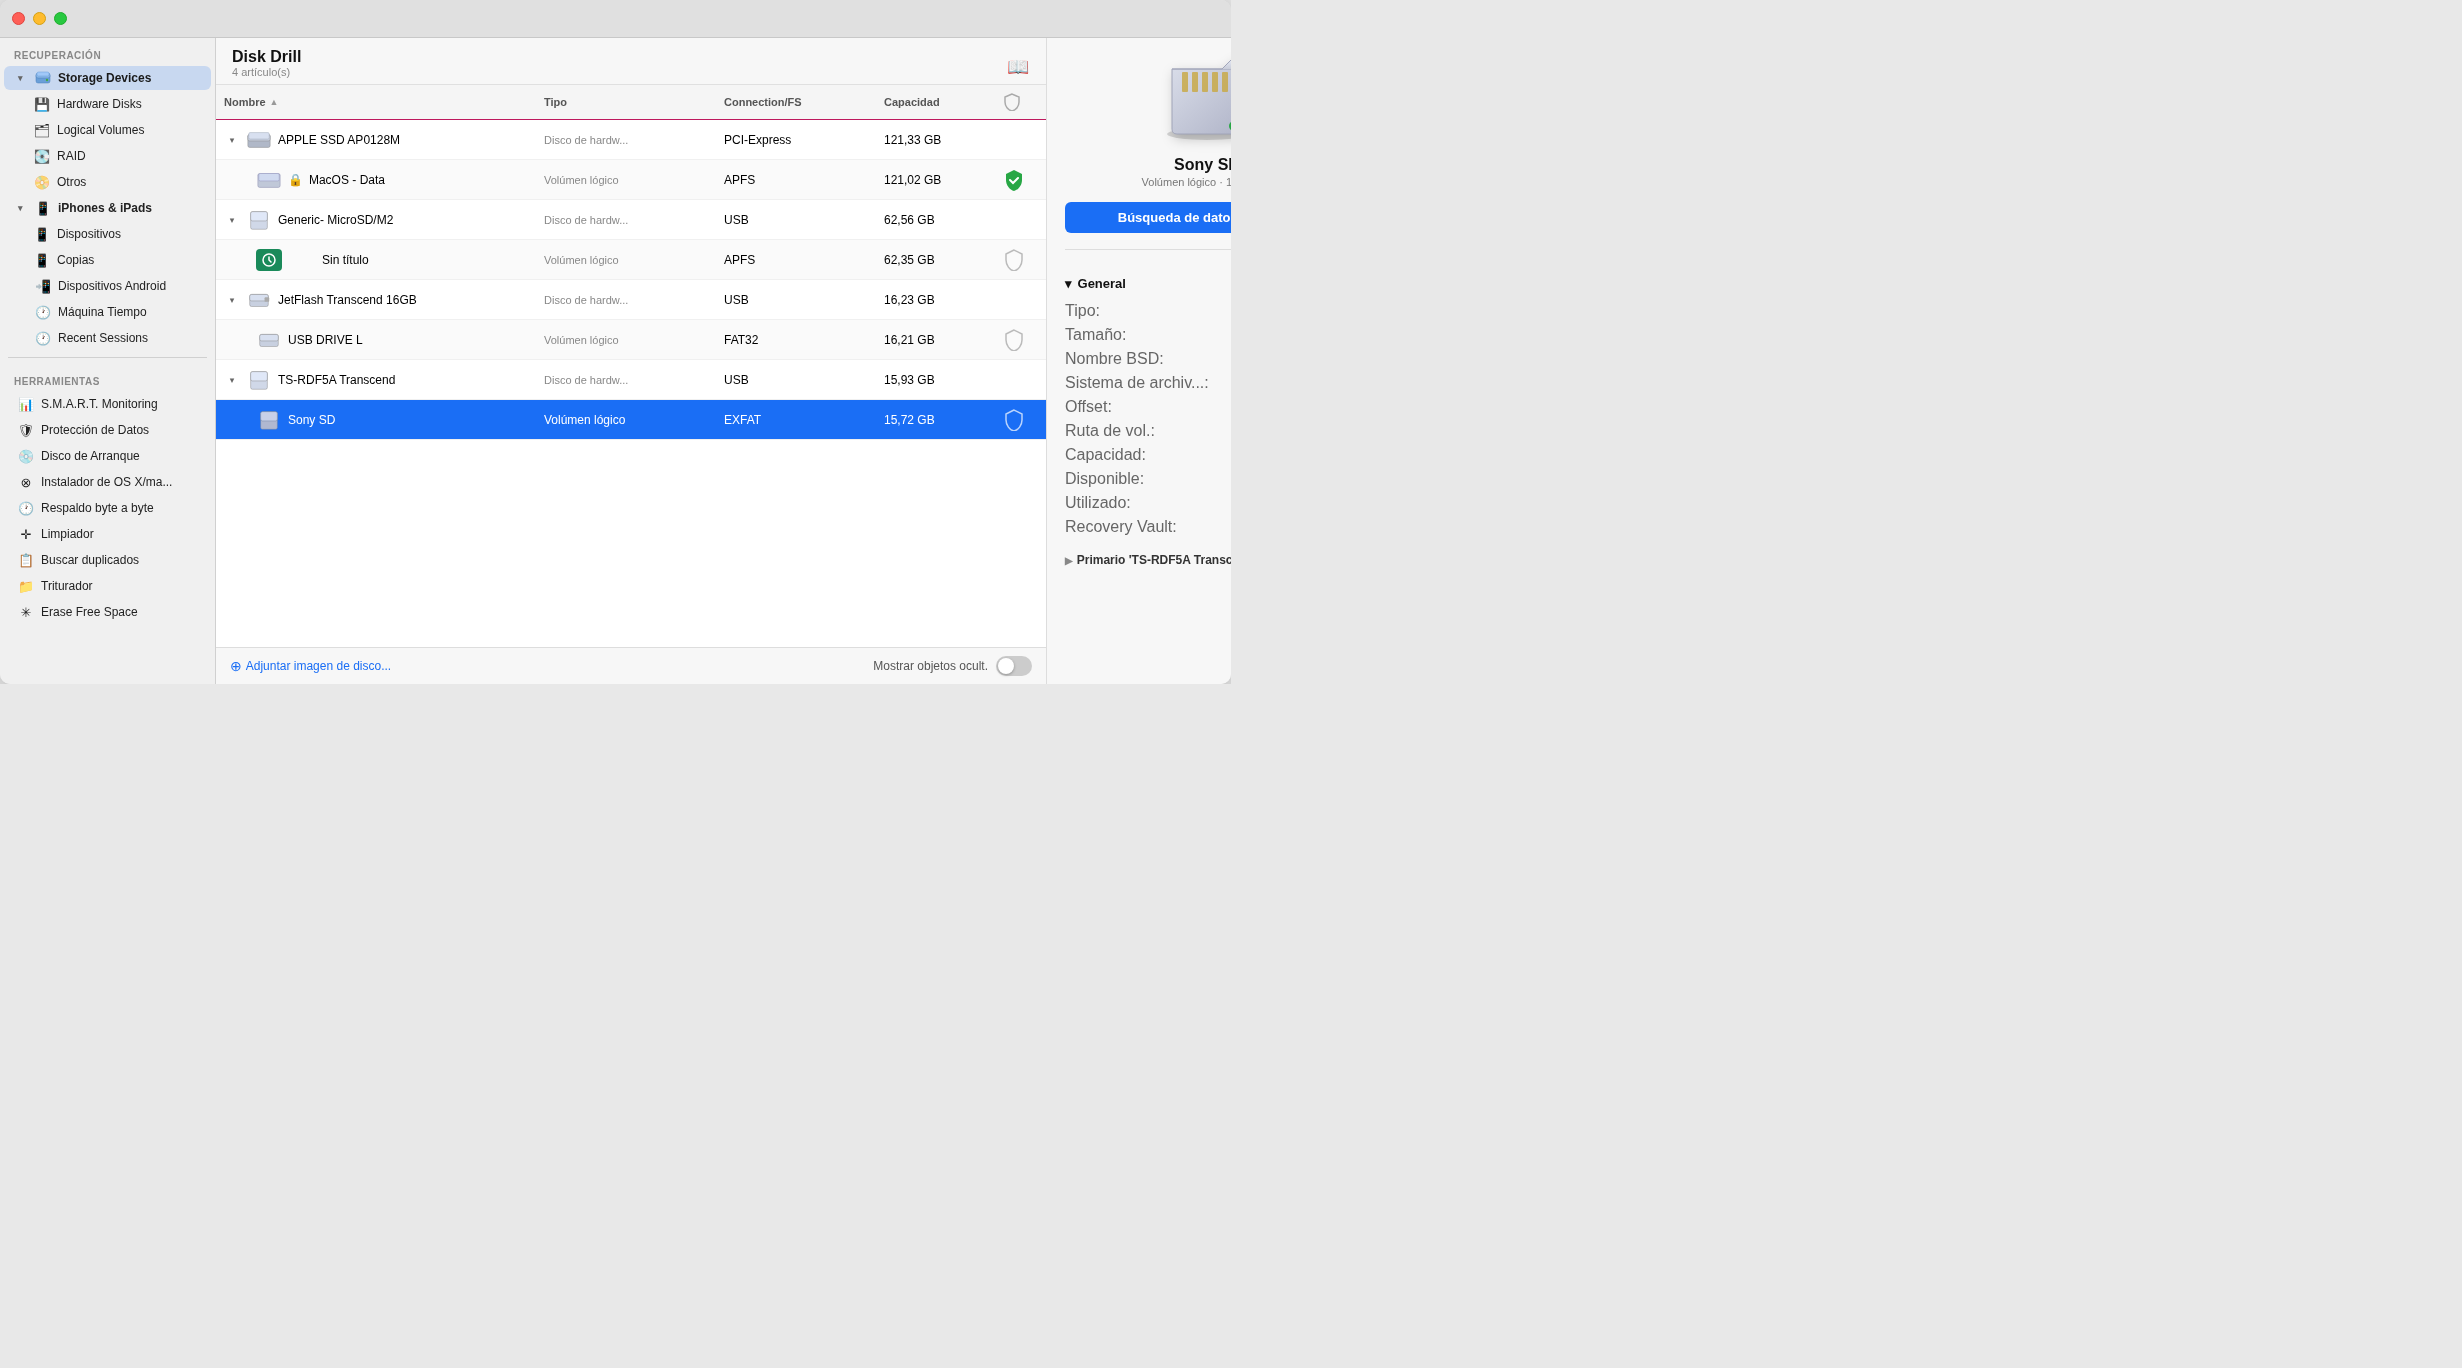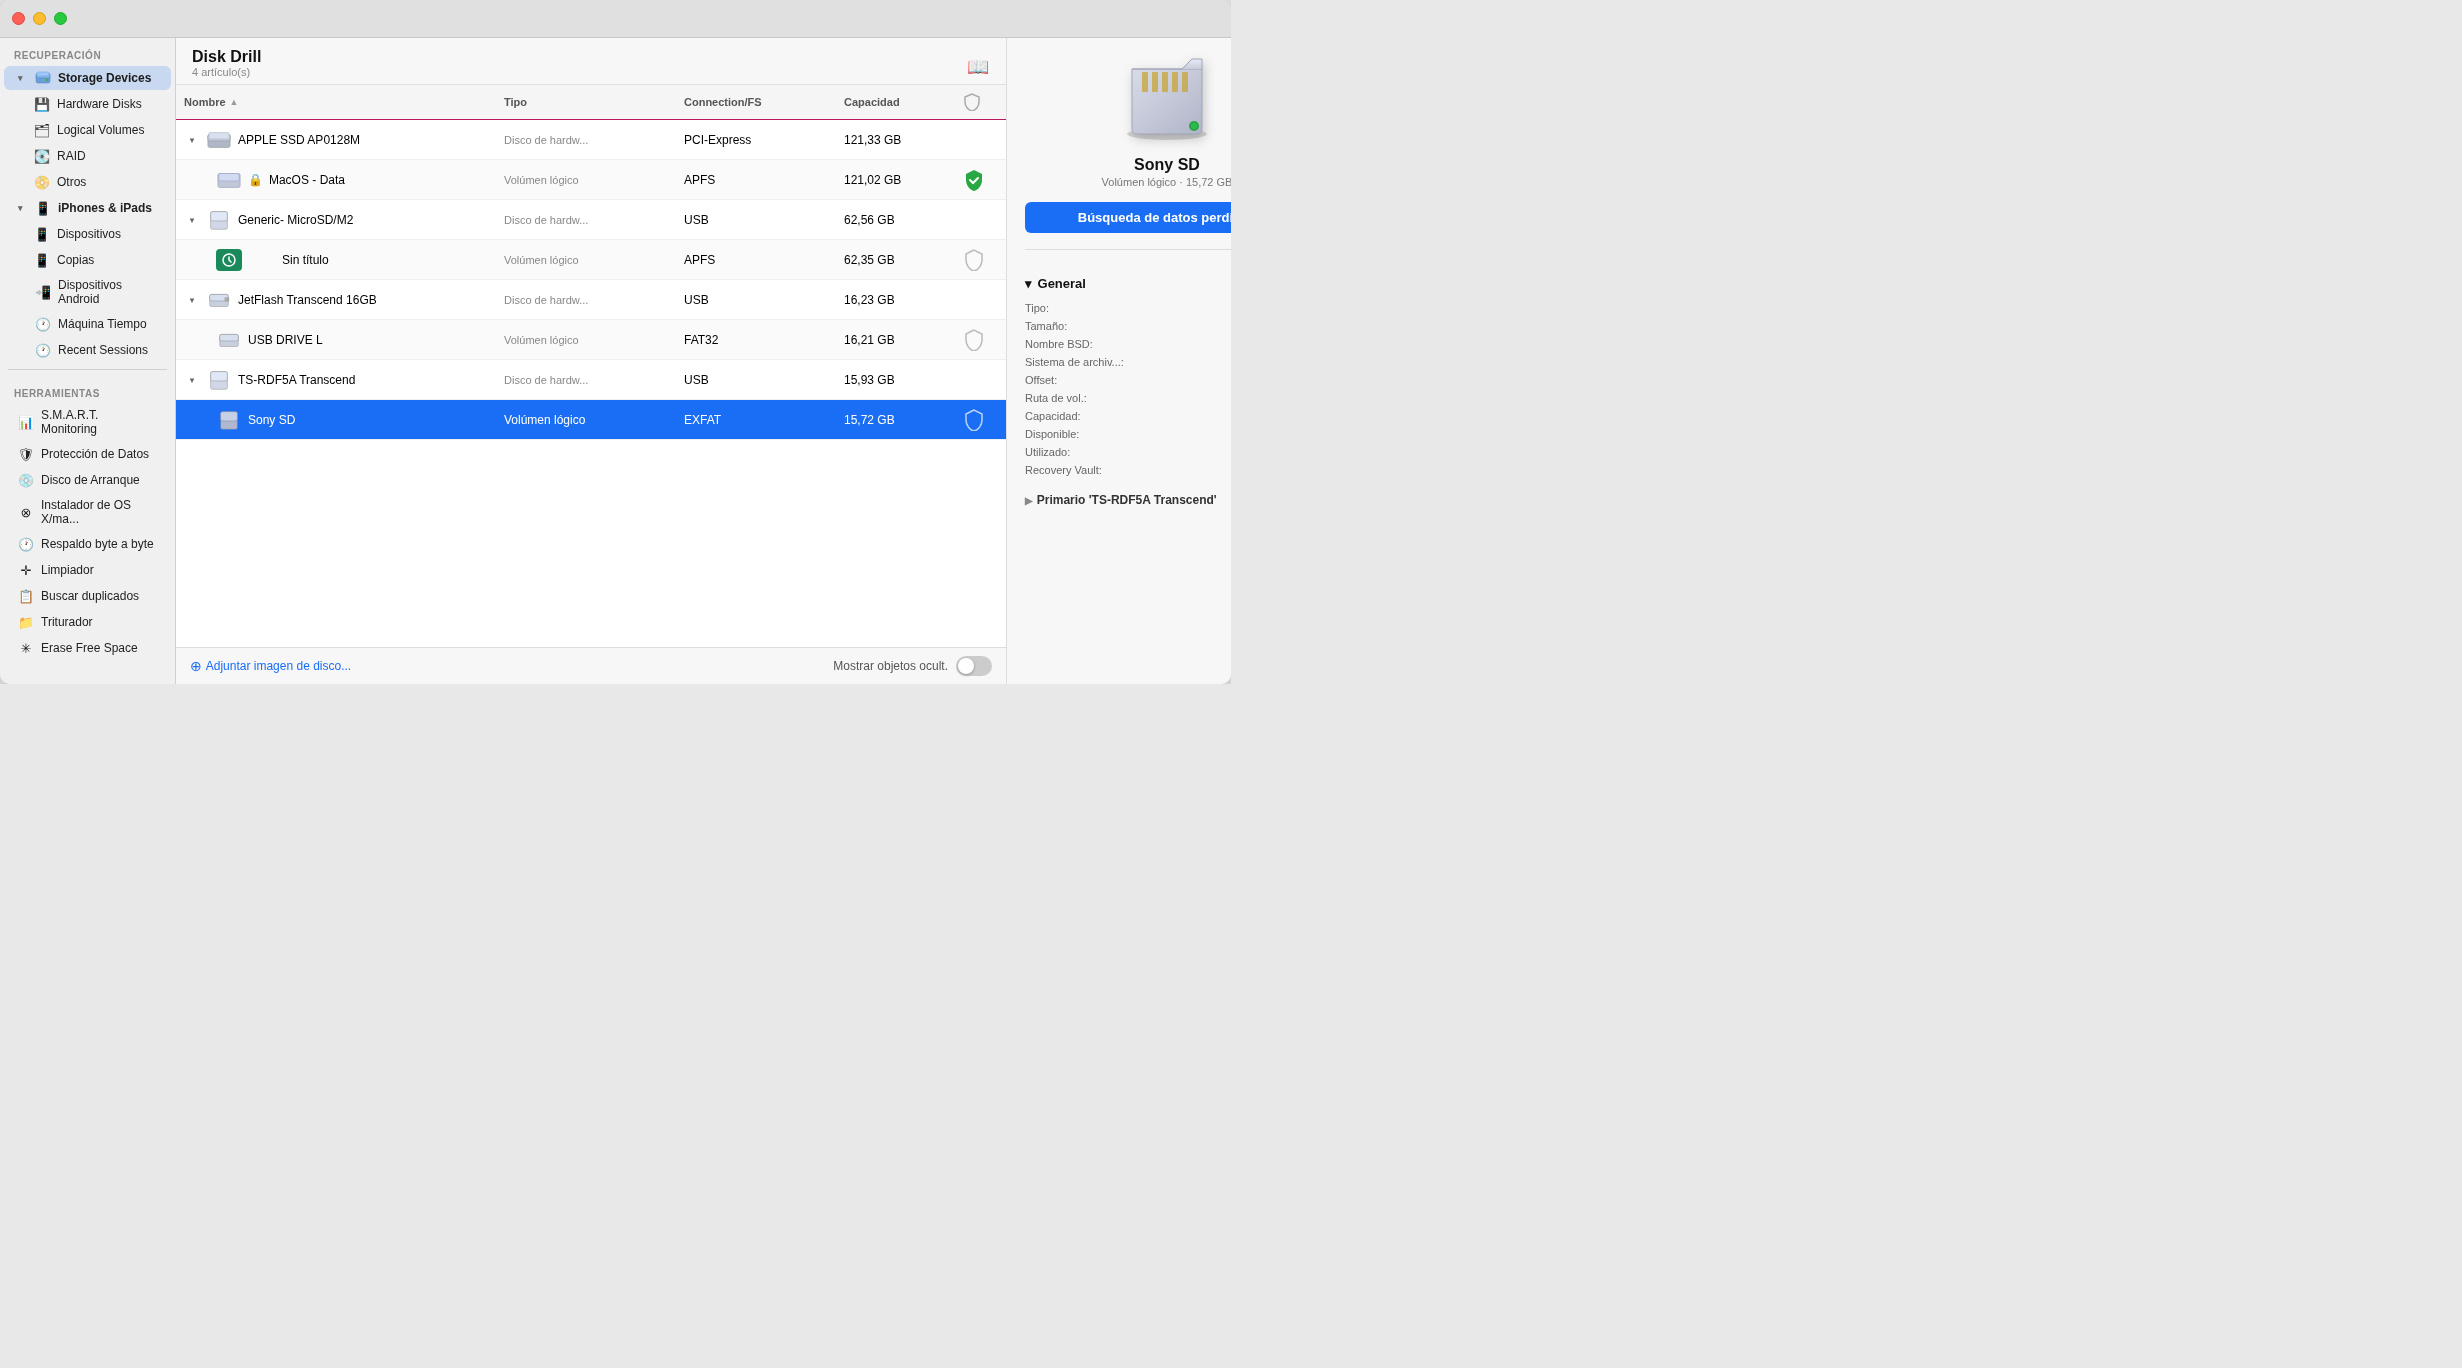--- a/index.html
+++ b/index.html
@@ -38,21 +38,21 @@
     .tl-close { background: #fe5f57; border: 1px solid #e0443e; }
     .tl-min { background: #febc2e; border: 1px solid #d4a012; }
     .tl-max { background: #28c840; border: 1px solid #1dad2b; }
     .app-content {
       display: flex;
       flex: 1;
       overflow: hidden;
     }
     
     .sidebar {
-      width: 176px;
+      width: 216px;
       background: #f0f0f0;
       border-right: 1px solid #d0d0d0;
       display: flex;
       flex-direction: column;
       overflow-y: auto;
       flex-shrink: 0;
     }
     .sidebar-section-label {
       font-size: 10px;
       font-weight: 600;
@@ -300,21 +300,21 @@
       font-weight: 700;
       color: #111;
       display: flex;
       align-items: center;
       gap: 6px;
       margin-bottom: 8px;
     }
     .detail-row {
       display: flex;
       justify-content: space-between;
-      font-size: 11px;
+      font-size: 16px;
       padding: 3px 0;
       color: #333;
       text-align: center;
     }
     .detail-row .detail-key { color: #666; }
     .primary-section {
       margin-top: 14px;
       font-size: 12px;
       font-weight: 700;
       color: #333;

